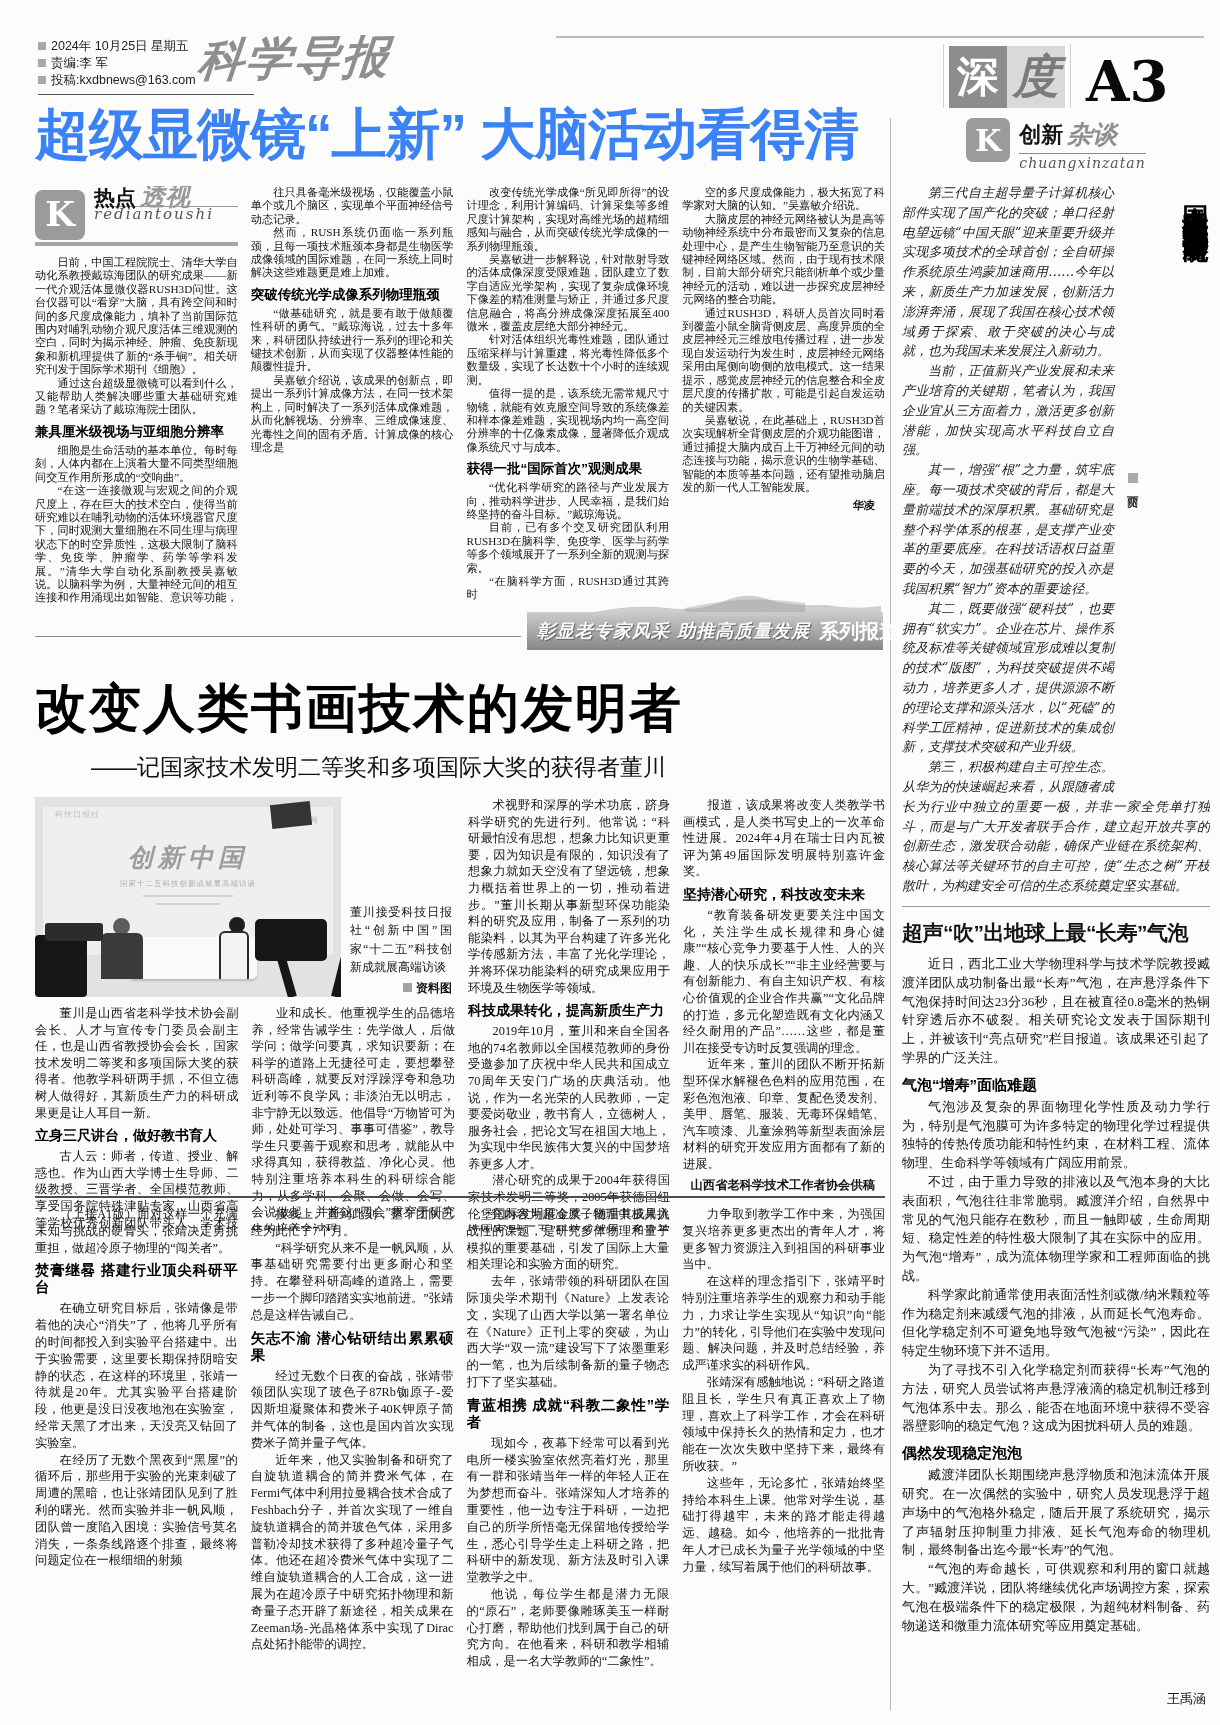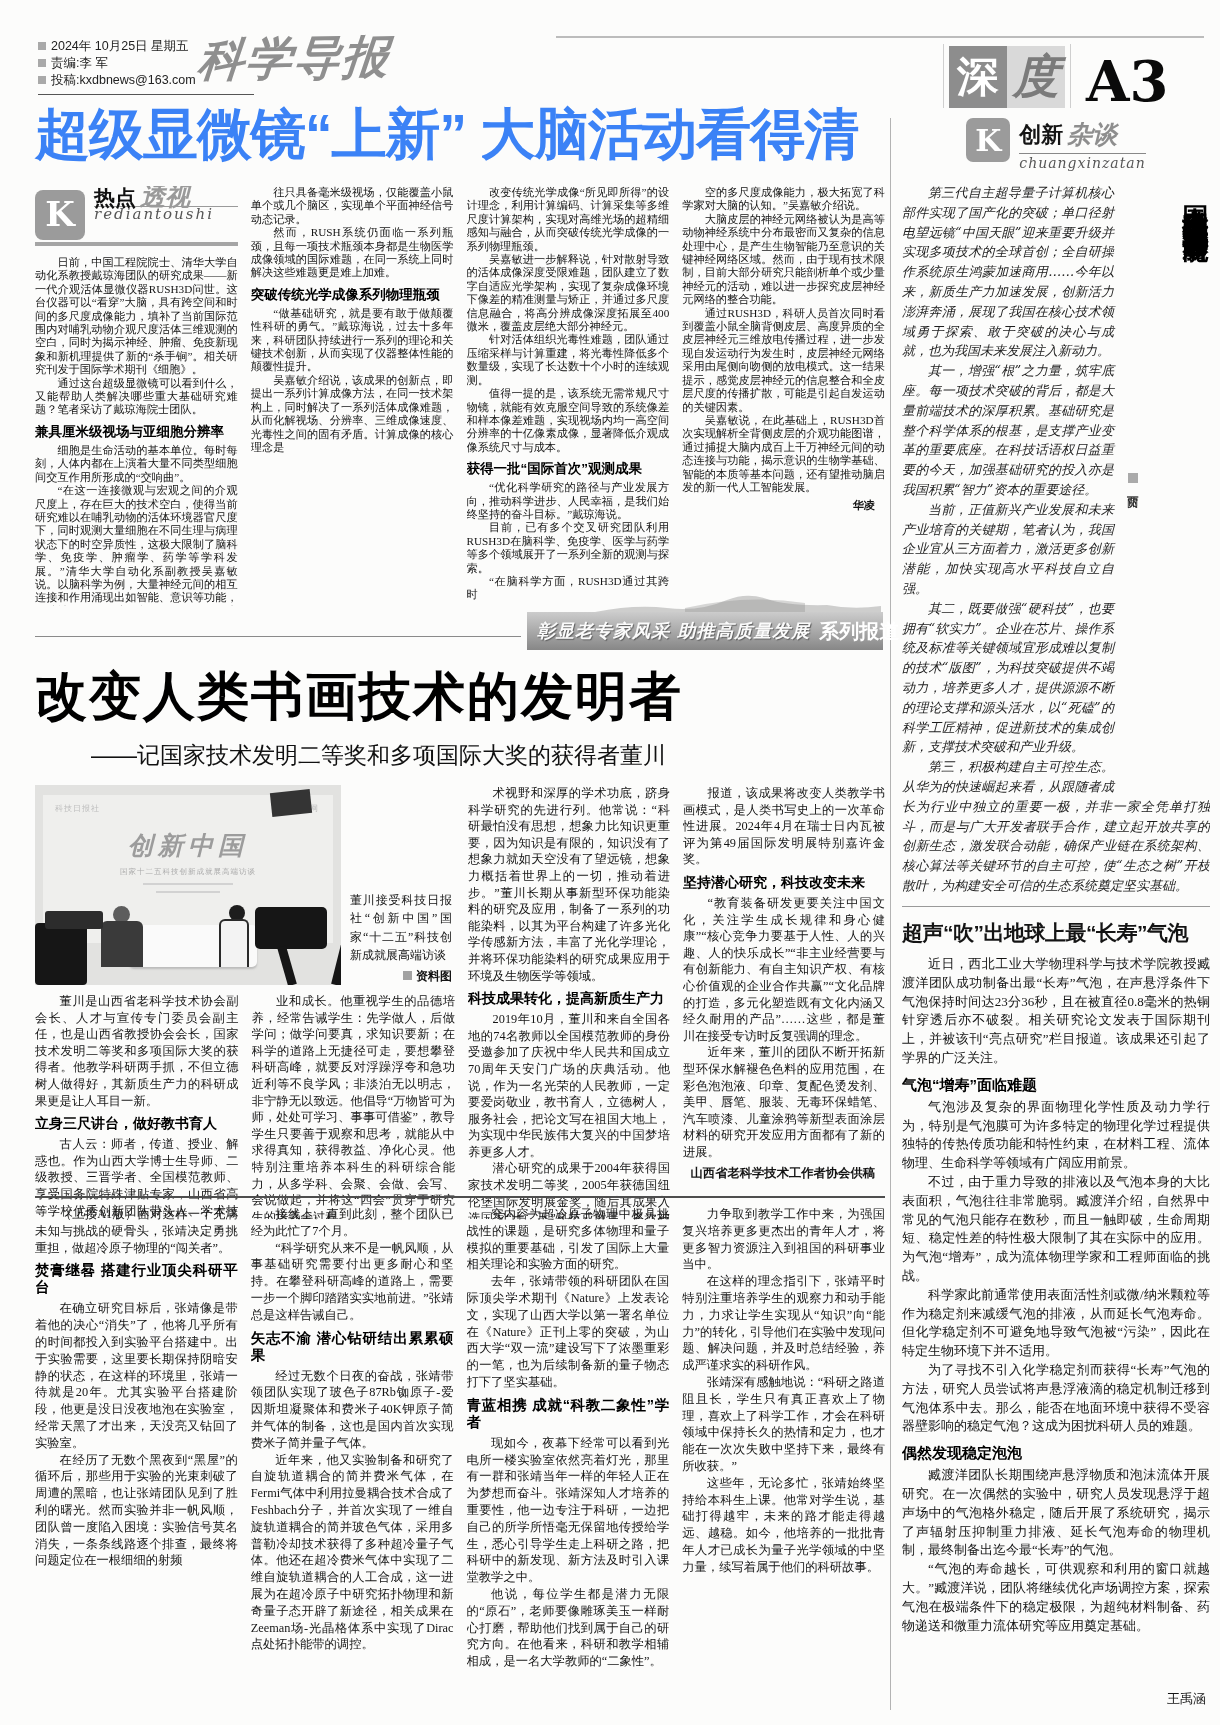--- a/index.html
+++ b/index.html
@@ -75,21 +75,21 @@
   .dongchuan{position:absolute;left:35px;top:606px;width:850px;height:586px;}
   .banner-row{position:relative;height:48px;}
   .banner-rule{position:absolute;left:0;top:30px;width:486px;height:1px;background:#8a8a8a;}
   .mountain{position:absolute;left:560px;top:-16px;width:286px;height:24px;}
   .banner{position:absolute;left:492px;top:6px;width:356px;height:38px;display:flex;align-items:center;gap:9px;
           background:linear-gradient(180deg,#cccccc,#878787);padding:0 10px;}
   .banner-script{color:#fbfbfb;font-family:"DejaVu Serif",serif;font-style:italic;font-weight:bold;font-size:18px;
                  letter-spacing:1px;text-shadow:1px 1px 1px #5f5f5f;white-space:nowrap;}
   .banner-bold{color:#fff;font-family:"Liberation Sans",sans-serif;font-weight:900;font-size:20px;white-space:nowrap;}
   .dc-headline{font-family:"Liberation Sans",sans-serif;font-weight:900;font-size:52px;letter-spacing:2px;
-               margin-top:8px;color:#000;}
+               margin-top:20px;color:#000;}
   .dc-subtitle{font-family:"Liberation Sans",sans-serif;font-size:23px;margin:8px 0 0 56px;color:#111;}
   .dc-row{display:flex;gap:13px;margin-top:14px;height:434px;}
   .dc-left{width:420px;display:flex;flex-direction:column;flex:0 0 auto;}
   .photo-row{display:flex;gap:9px;height:200px;align-items:flex-end;}
   .photo{width:306px;height:200px;position:relative;background:#e2e2e0;overflow:hidden;flex:0 0 auto;}
   .ph-backdrop{position:absolute;left:8px;top:10px;right:8px;bottom:42px;background:#efefed;}
   .ph-corner{position:absolute;font-size:8px;color:#bdbdbd;letter-spacing:1px;}
   .ph-title{position:absolute;left:0;right:0;top:44px;text-align:center;font-family:"DejaVu Serif",serif;
             font-style:italic;font-weight:bold;font-size:25px;color:#9c9c9c;letter-spacing:5px;}
   .ph-sub{position:absolute;left:0;right:0;top:82px;text-align:center;font-size:7.5px;color:#ababab;letter-spacing:1px;}
@@ -196,22 +196,22 @@
         <div class="zh-pinyin" data-name="zatan-pinyin">chuangxinzatan</div>
       </div>
     </div>
     <div class="zatan-body" data-name="zatan-body">
       <div class="vert-wrap" data-name="vertical-headline-block">
         <div class="vert-author" data-name="author-byline"><span class="sq" data-name="author-marker-icon"></span><span data-name="author-name">贾丽</span></div>
         <div class="vert-headline" data-name="zatan-vertical-headline">国内企业科技自立自强宜从三方面激活创新潜能</div>
       </div>
       <div data-name="zatan-text">
           <div class="blk blk-p" data-name="paragraph">第三代自主超导量子计算机核心部件实现了国产化的突破；单口径射电望远镜“中国天眼”迎来重要升级并实现多项技术的全球首创；全自研操作系统原生鸿蒙加速商用……今年以来，新质生产力加速发展，创新活力澎湃奔涌，展现了我国在核心技术领域勇于探索、敢于突破的决心与成就，也为我国未来发展注入新动力。</div>
+          <div class="blk blk-p" data-name="paragraph">当前，正值新兴产业发展和未来产业培育的关键期，笔者认为，我国企业宜从三方面着力，激活更多创新潜能，加快实现高水平科技自立自强。</div>
           <div class="blk blk-p" data-name="paragraph">其一，增强“根”之力量，筑牢底座。每一项技术突破的背后，都是大量前端技术的深厚积累。基础研究是整个科学体系的根基，是支撑产业变革的重要底座。在科技话语权日益重要的今天，加强基础研究的投入亦是我国积累“智力”资本的重要途径。</div>
-          <div class="blk blk-p" data-name="paragraph">当前，正值新兴产业发展和未来产业培育的关键期，笔者认为，我国企业宜从三方面着力，激活更多创新潜能，加快实现高水平科技自立自强。</div>
           <div class="blk blk-p" data-name="paragraph">其二，既要做强“硬科技”，也要拥有“软实力”。企业在芯片、操作系统及标准等关键领域宜形成难以复制的技术“版图”，为科技突破提供不竭动力，培养更多人才，提供源源不断的理论支撑和源头活水，以“死磕”的科学工匠精神，促进新技术的集成创新，支撑技术突破和产业升级。</div>
           <div class="blk blk-p" data-name="paragraph">第三，积极构建自主可控生态。从华为的快速崛起来看，从跟随者成长为行业中独立的重要一极，并非一家全凭单打独斗，而是与广大开发者联手合作，建立起开放共享的创新生态，激发联合动能，确保产业链在系统架构、核心算法等关键环节的自主可控，使“生态之树”开枝散叶，为构建安全可信的生态系统奠定坚实基础。</div>
           <div class="blk blk-p" data-name="paragraph">此外，还应推动供应链“出海”。面对全球化竞争的新格局，企业应主动参与国际标准和规则的制定，注重知识产权保护，为中国企业“出海”营造公平、透明的市场环境；通过引进消化吸收再创新，以全球化视野进行技术升级与市场拓展，从单兵作战变成系统性作战，逐步提升竞争力与话语权。</div>
         </div>
     </div>
   </div>
 
   <div class="chaosheng" data-name="bubble-article">
     <div class="cs-headline" data-name="bubble-headline">超声“吹”出地球上最“长寿”气泡</div>
     <div class="cs-body" data-name="bubble-body">
@@ -240,21 +240,21 @@
         <span class="banner-bold" data-name="banner-series-label">系列报道</span>
       </div>
     </div>
     <div class="dc-headline" data-name="feature-headline">改变人类书画技术的发明者</div>
     <div class="dc-subtitle" data-name="feature-subtitle">——记国家技术发明二等奖和多项国际大奖的获得者董川</div>
     <div class="dc-row" data-name="feature-body">
       <div class="dc-left">
         <div class="photo-row">
           <div class="photo" data-name="interview-photo">
             <div class="ph-backdrop" data-name="photo-backdrop"></div>
-            <div class="ph-corner" style="left:20px;top:18px;" data-name="photo-backdrop-logo-left">科技日报社</div>
+            <div class="ph-corner" style="left:20px;top:12px;" data-name="photo-backdrop-logo-left">科技日报社</div>
             <div class="ph-corner" style="right:22px;top:18px;" data-name="photo-backdrop-logo-right">中国科技网</div>
             <div class="ph-title" data-name="photo-backdrop-title">创新中国</div>
             <div class="ph-sub" data-name="photo-backdrop-subtitle">国家十二五科技创新成就展高端访谈</div>
             <div class="ph-line" style="top:98px;" data-name="photo-backdrop-line"></div>
             <div class="ph-line" style="top:106px;width:64px;left:121px;" data-name="photo-backdrop-line"></div>
             <div class="ph-table" data-name="photo-table"></div>
             <div class="fig-head" style="left:78px;bottom:62px;width:17px;height:17px;background:#5d5d5d;" data-name="photo-figure-man-head"></div>
             <div class="fig-body" style="left:66px;bottom:18px;width:42px;height:46px;background:#3a3a3a;" data-name="photo-figure-man"></div>
             <div class="fig-head" style="right:96px;bottom:64px;width:16px;height:16px;background:#1d1d1d;" data-name="photo-figure-woman-head"></div>
             <div class="fig-body" style="right:92px;bottom:18px;width:30px;height:48px;background:#f3f3f3;border:2px solid #2a2a2a;border-bottom:none;" data-name="photo-figure-woman"></div>

